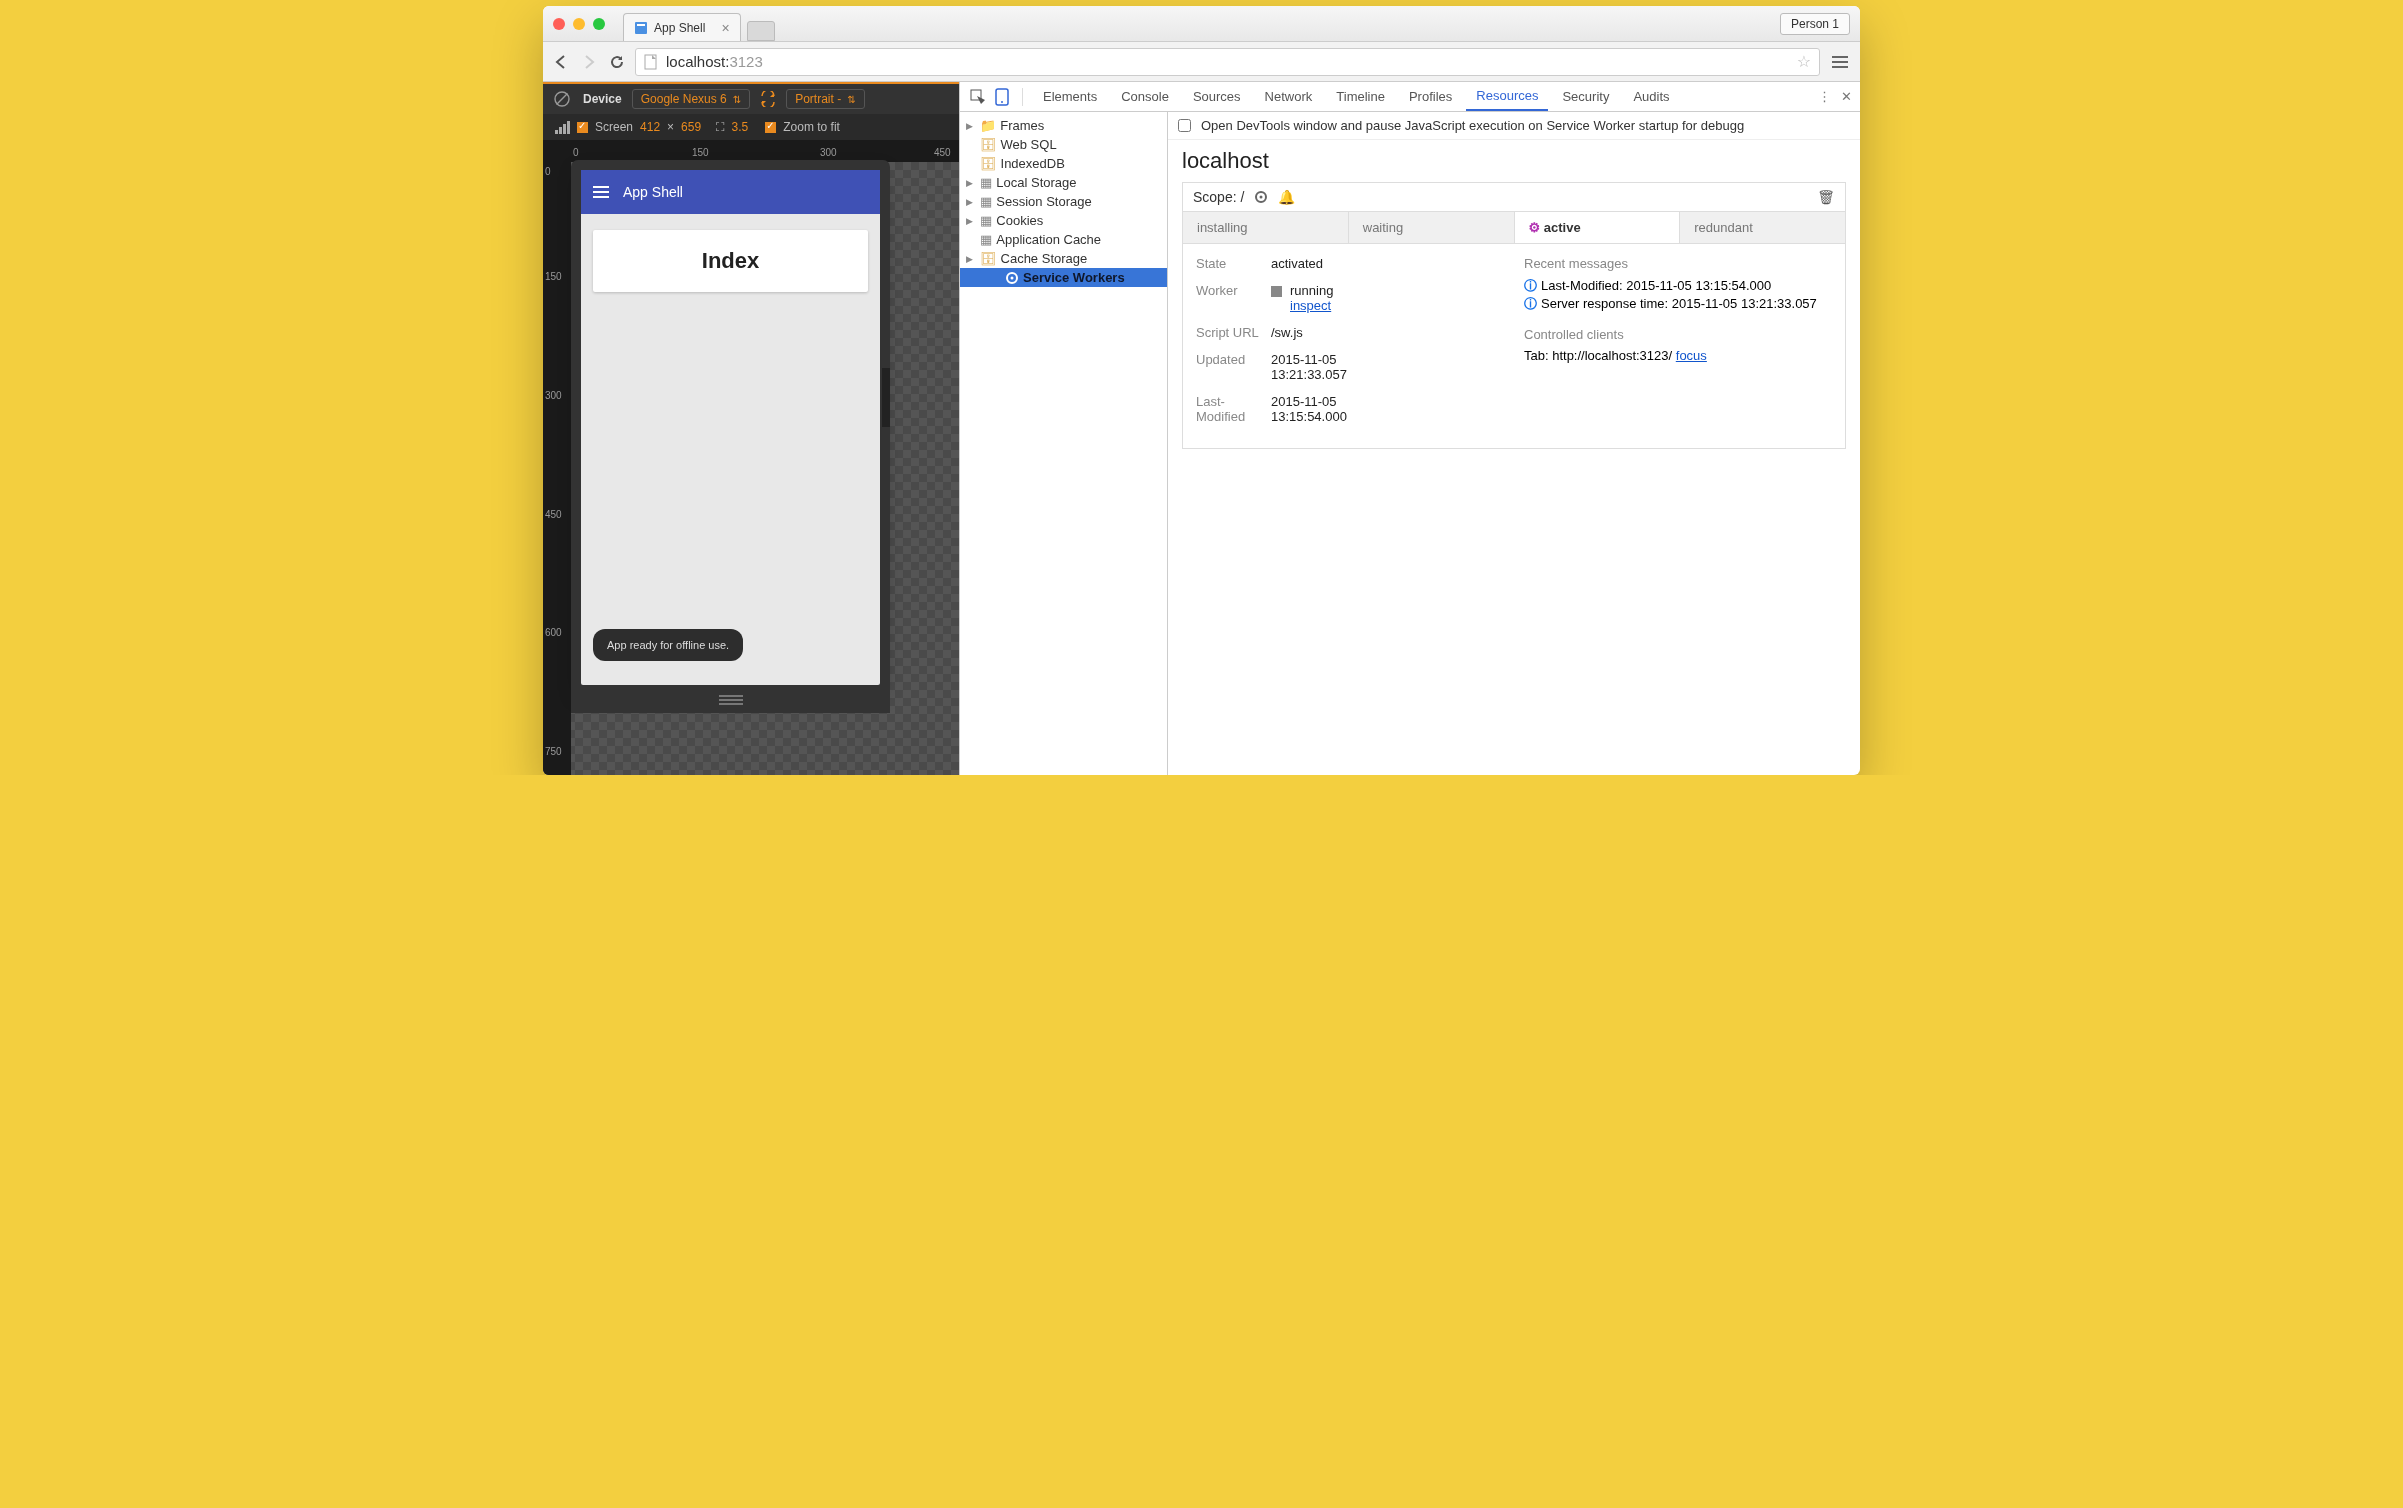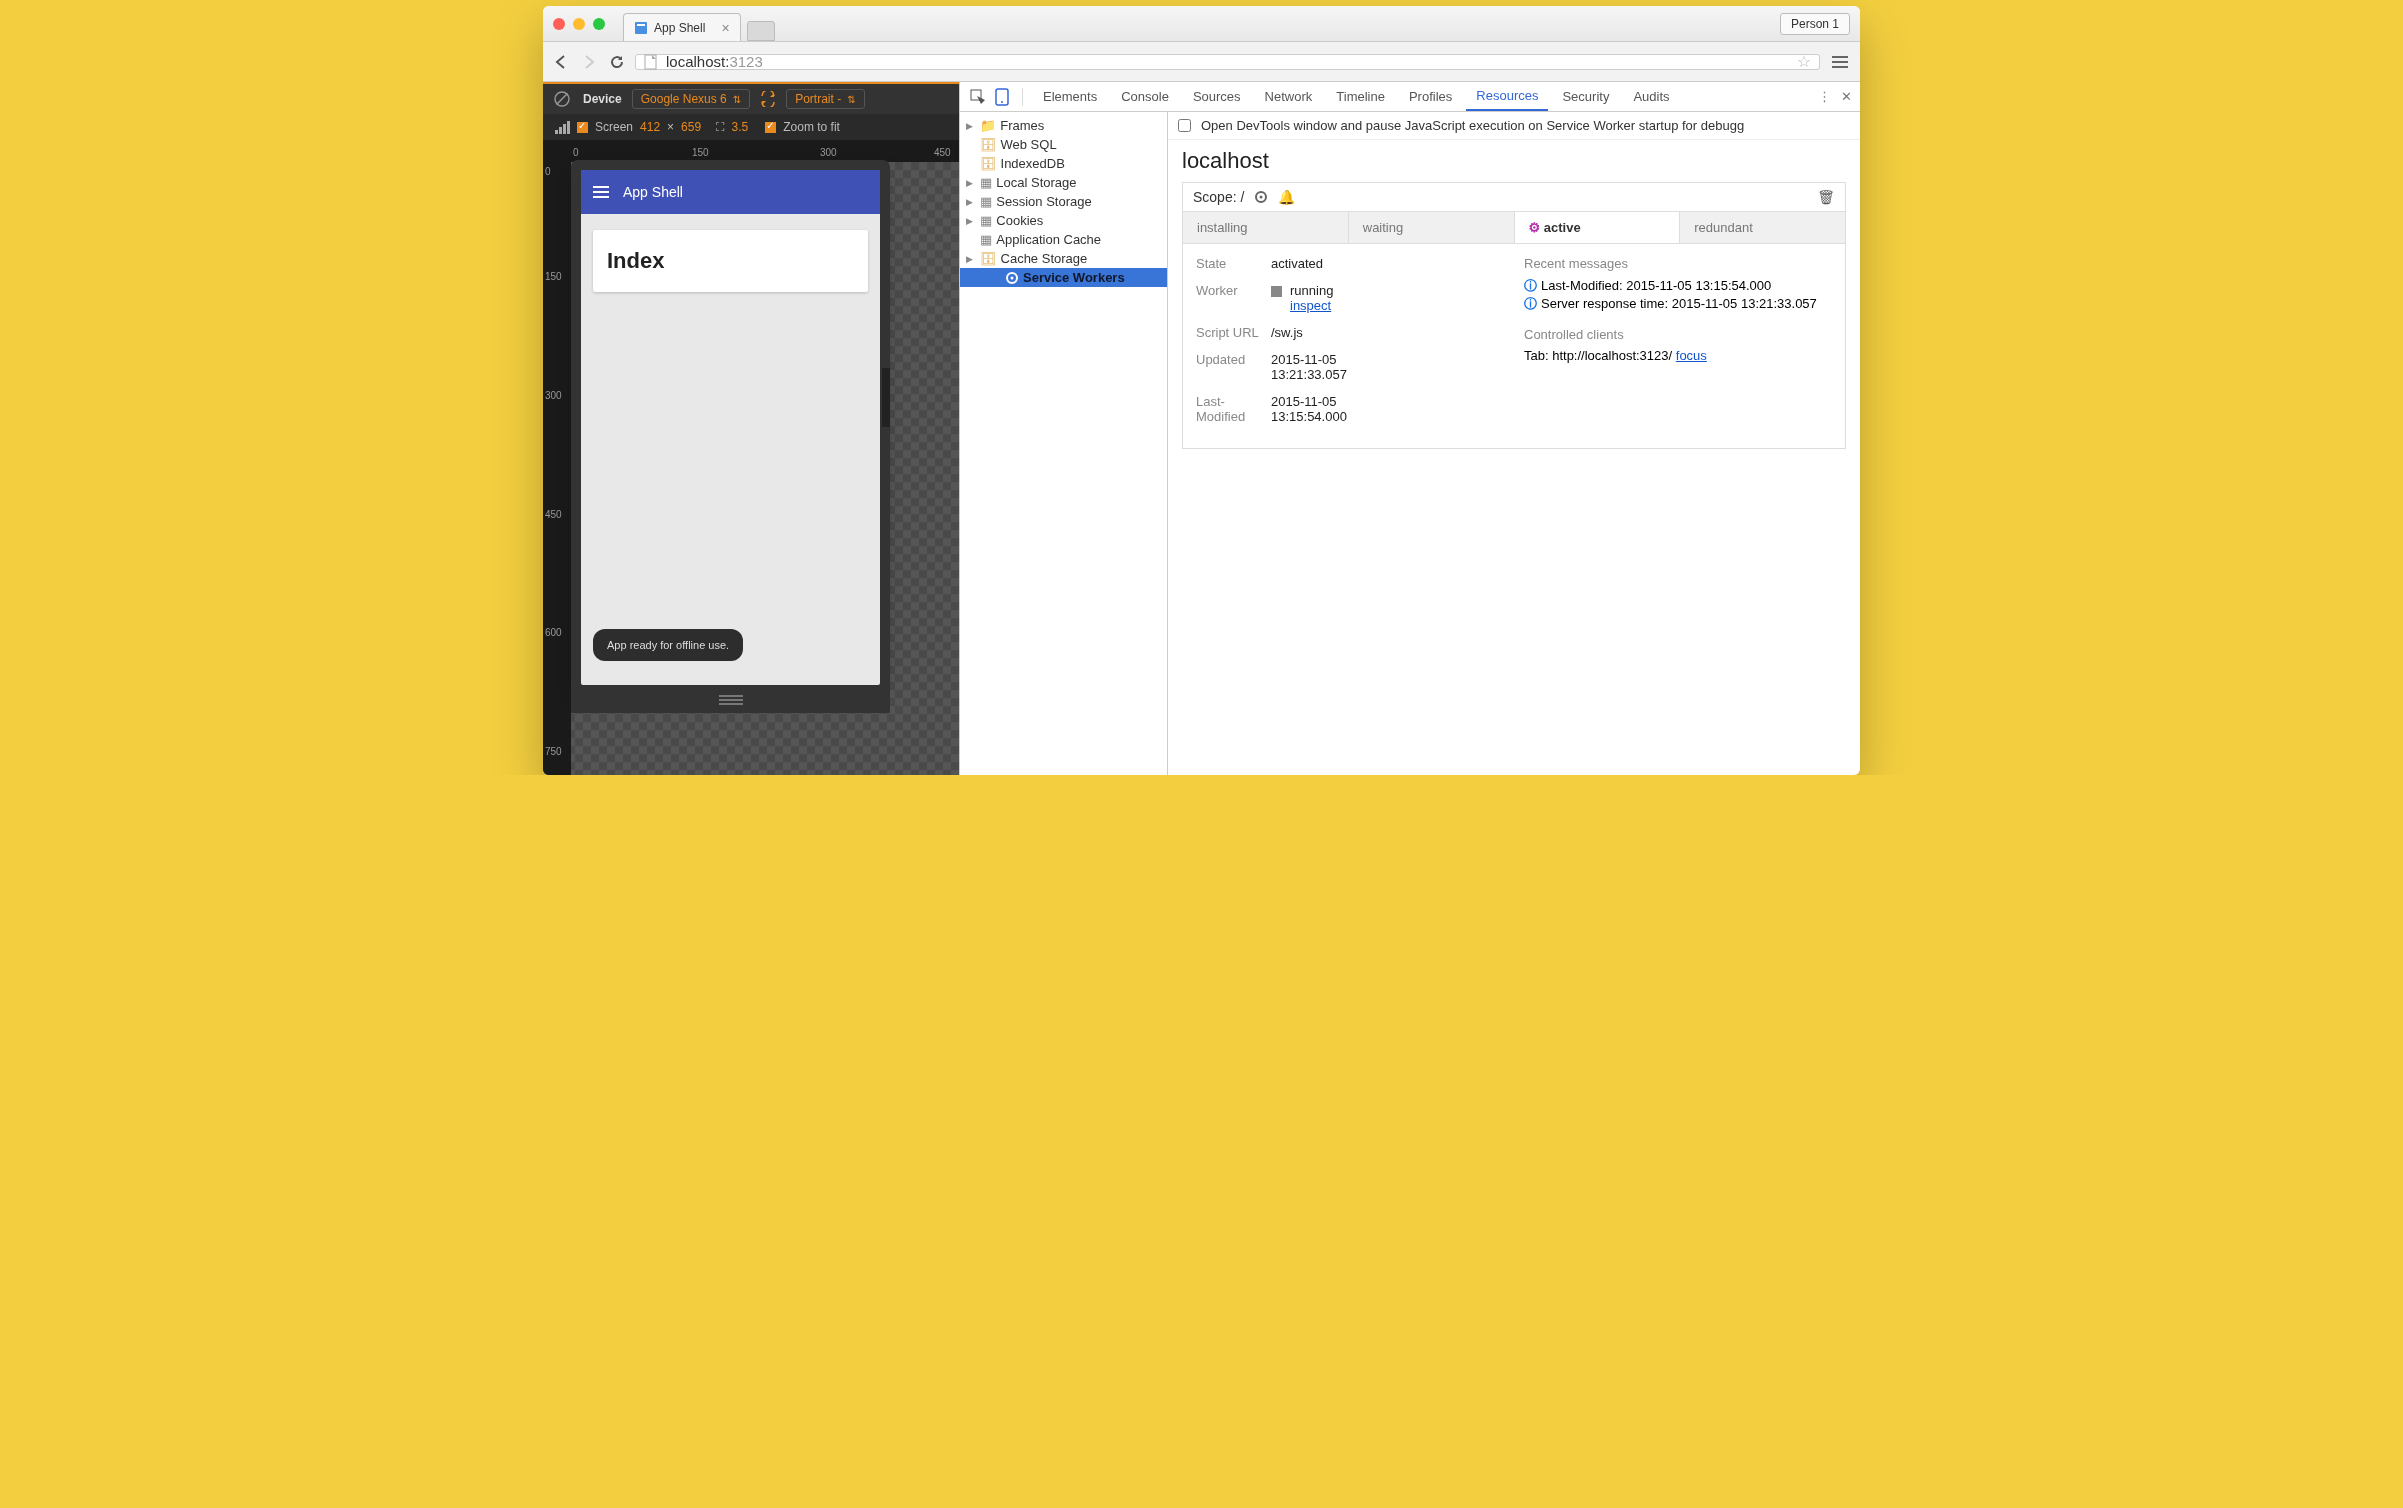--- a/index.html
+++ b/index.html
@@ -9,21 +9,21 @@
   .traffic { display:flex; gap:8px; }
   .dot { width:12px; height:12px; border-radius:50%; }
   .dot.red{background:#ff5f57;} .dot.yellow{background:#febc2e;} .dot.green{background:#28c840;}
   .tab { margin-left:18px; height:28px; background:#f6f6f6; border:1px solid #bfbfbf; border-bottom:none; border-radius:4px 4px 0 0; padding:4px 10px; display:flex; align-items:center; gap:6px; font-size:12px; color:#333; align-self:flex-end;}
   .tab .close{ color:#888; font-size:14px; margin-left:10px;}
   .newtab { width:28px; height:20px; background:#d9d9d9; border:1px solid #bbb; margin-left:6px; border-radius:3px 3px 0 0; align-self:flex-end; margin-bottom:0;}
   .person { margin-left:auto; border:1px solid #bbb; border-radius:3px; padding:3px 10px; font-size:12px; color:#333; background:#fafafa;}
   .toolbar { height:40px; background:#f2f2f2; border-bottom:1px solid #ccc; display:flex; align-items:center; padding:0 8px; gap:8px; }
   .navbtn { width:20px; height:20px; display:flex; align-items:center; justify-content:center; color:#555;}
   .navbtn.disabled{ color:#bbb; }
-  .omnibox { flex:1; height:16px; background:#fff; border:1px solid #ccc; border-radius:3px; display:flex; align-items:center; padding:0 8px; gap:8px;}
+  .omnibox { flex:1; height:28px; background:#fff; border:1px solid #ccc; border-radius:3px; display:flex; align-items:center; padding:0 8px; gap:8px;}
   .url { font-size:15px; color:#333; }
   .url .gray{ color:#999; }
   .star { color:#bbb; font-size:16px; margin-left:auto;}
   .hamburger{ display:flex; flex-direction:column; gap:3px; padding:4px;}
   .hamburger span{ width:16px; height:2px; background:#666; }
   .content { display:flex; height:693px; }
   
   .device-panel { width:416px; background:#444; display:flex; flex-direction:column; border-top:2px solid #e98a1f;}
   .device-bar { height:30px; background:#333; display:flex; align-items:center; padding:0 8px; gap:10px; font-size:12px; color:#ddd; }
   .device-bar .label{ color:#ddd; font-weight:600; }
@@ -35,21 +35,21 @@
   .cb::after{content:"✓"; position:absolute; top:-3px; left:0; font-size:10px; color:#fff;}
   .ruler-h{ height:22px; background:#1a1a1a; position:relative; color:#888; font-size:10px; display:flex; align-items:flex-end; padding-left:28px;}
   .ruler-h span{ position:absolute; bottom:4px; font-size:10px; color:#999;}
   .ruler-area{ flex:1; display:flex; background:repeating-conic-gradient(#555 0 25%, #4a4a4a 0 50%) 0 0/16px 16px; position:relative;}
   .ruler-v{ width:28px; background:#1a1a1a; position:relative;}
   .ruler-v span{ position:absolute; left:2px; font-size:10px; color:#999;}
   .phone{ position:absolute; left:38px; top:8px; width:299px; height:515px; background:#e8e8e8; box-shadow:0 0 0 10px #333, 0 6px 20px rgba(0,0,0,.5); border-radius:2px;}
   .phone-header{ height:44px; background:#3f51b5; color:#fff; display:flex; align-items:center; padding:0 12px; gap:14px; font-size:14px;}
   .hamb{ display:flex; flex-direction:column; gap:3px;}
   .hamb span{width:16px;height:2px;background:#fff;}
-  .phone-body{ padding:16px 12px;}
+  .phone-body{ padding:16px 12px;text-align:center;}
   .card{ background:#fff; border-radius:2px; box-shadow:0 1px 3px rgba(0,0,0,.2); padding:18px 14px;}
   .card h2{ font-size:22px; color:#222; font-weight:700;}
   .toast{ position:absolute; bottom:24px; left:12px; background:#2d2d2d; color:#ddd; font-size:11px; padding:10px 14px; border-radius:12px;}
   .phone-chin{ position:absolute; bottom:-28px; left:-10px; right:-10px; height:26px; background:#333; display:flex; align-items:center; justify-content:center;}
   .phone-chin span{ width:24px; height:2px; background:#777; box-shadow:0 -4px 0 #777, 0 4px 0 #777;}
   .phone-scroll{ position:absolute; right:-10px; top:198px; width:8px; height:59px; background:#222;}
   .nosign{ width:22px; height:22px; border:2px solid #999; border-radius:50%; position:relative;}
   .nosign::after{content:""; position:absolute; width:2px; height:22px; background:#999; transform:rotate(45deg); left:8px; top:-2px;}
   .stair{ display:flex; align-items:flex-end; gap:1px; height:14px;}
   .stair span{ width:3px; background:#aaa;}

